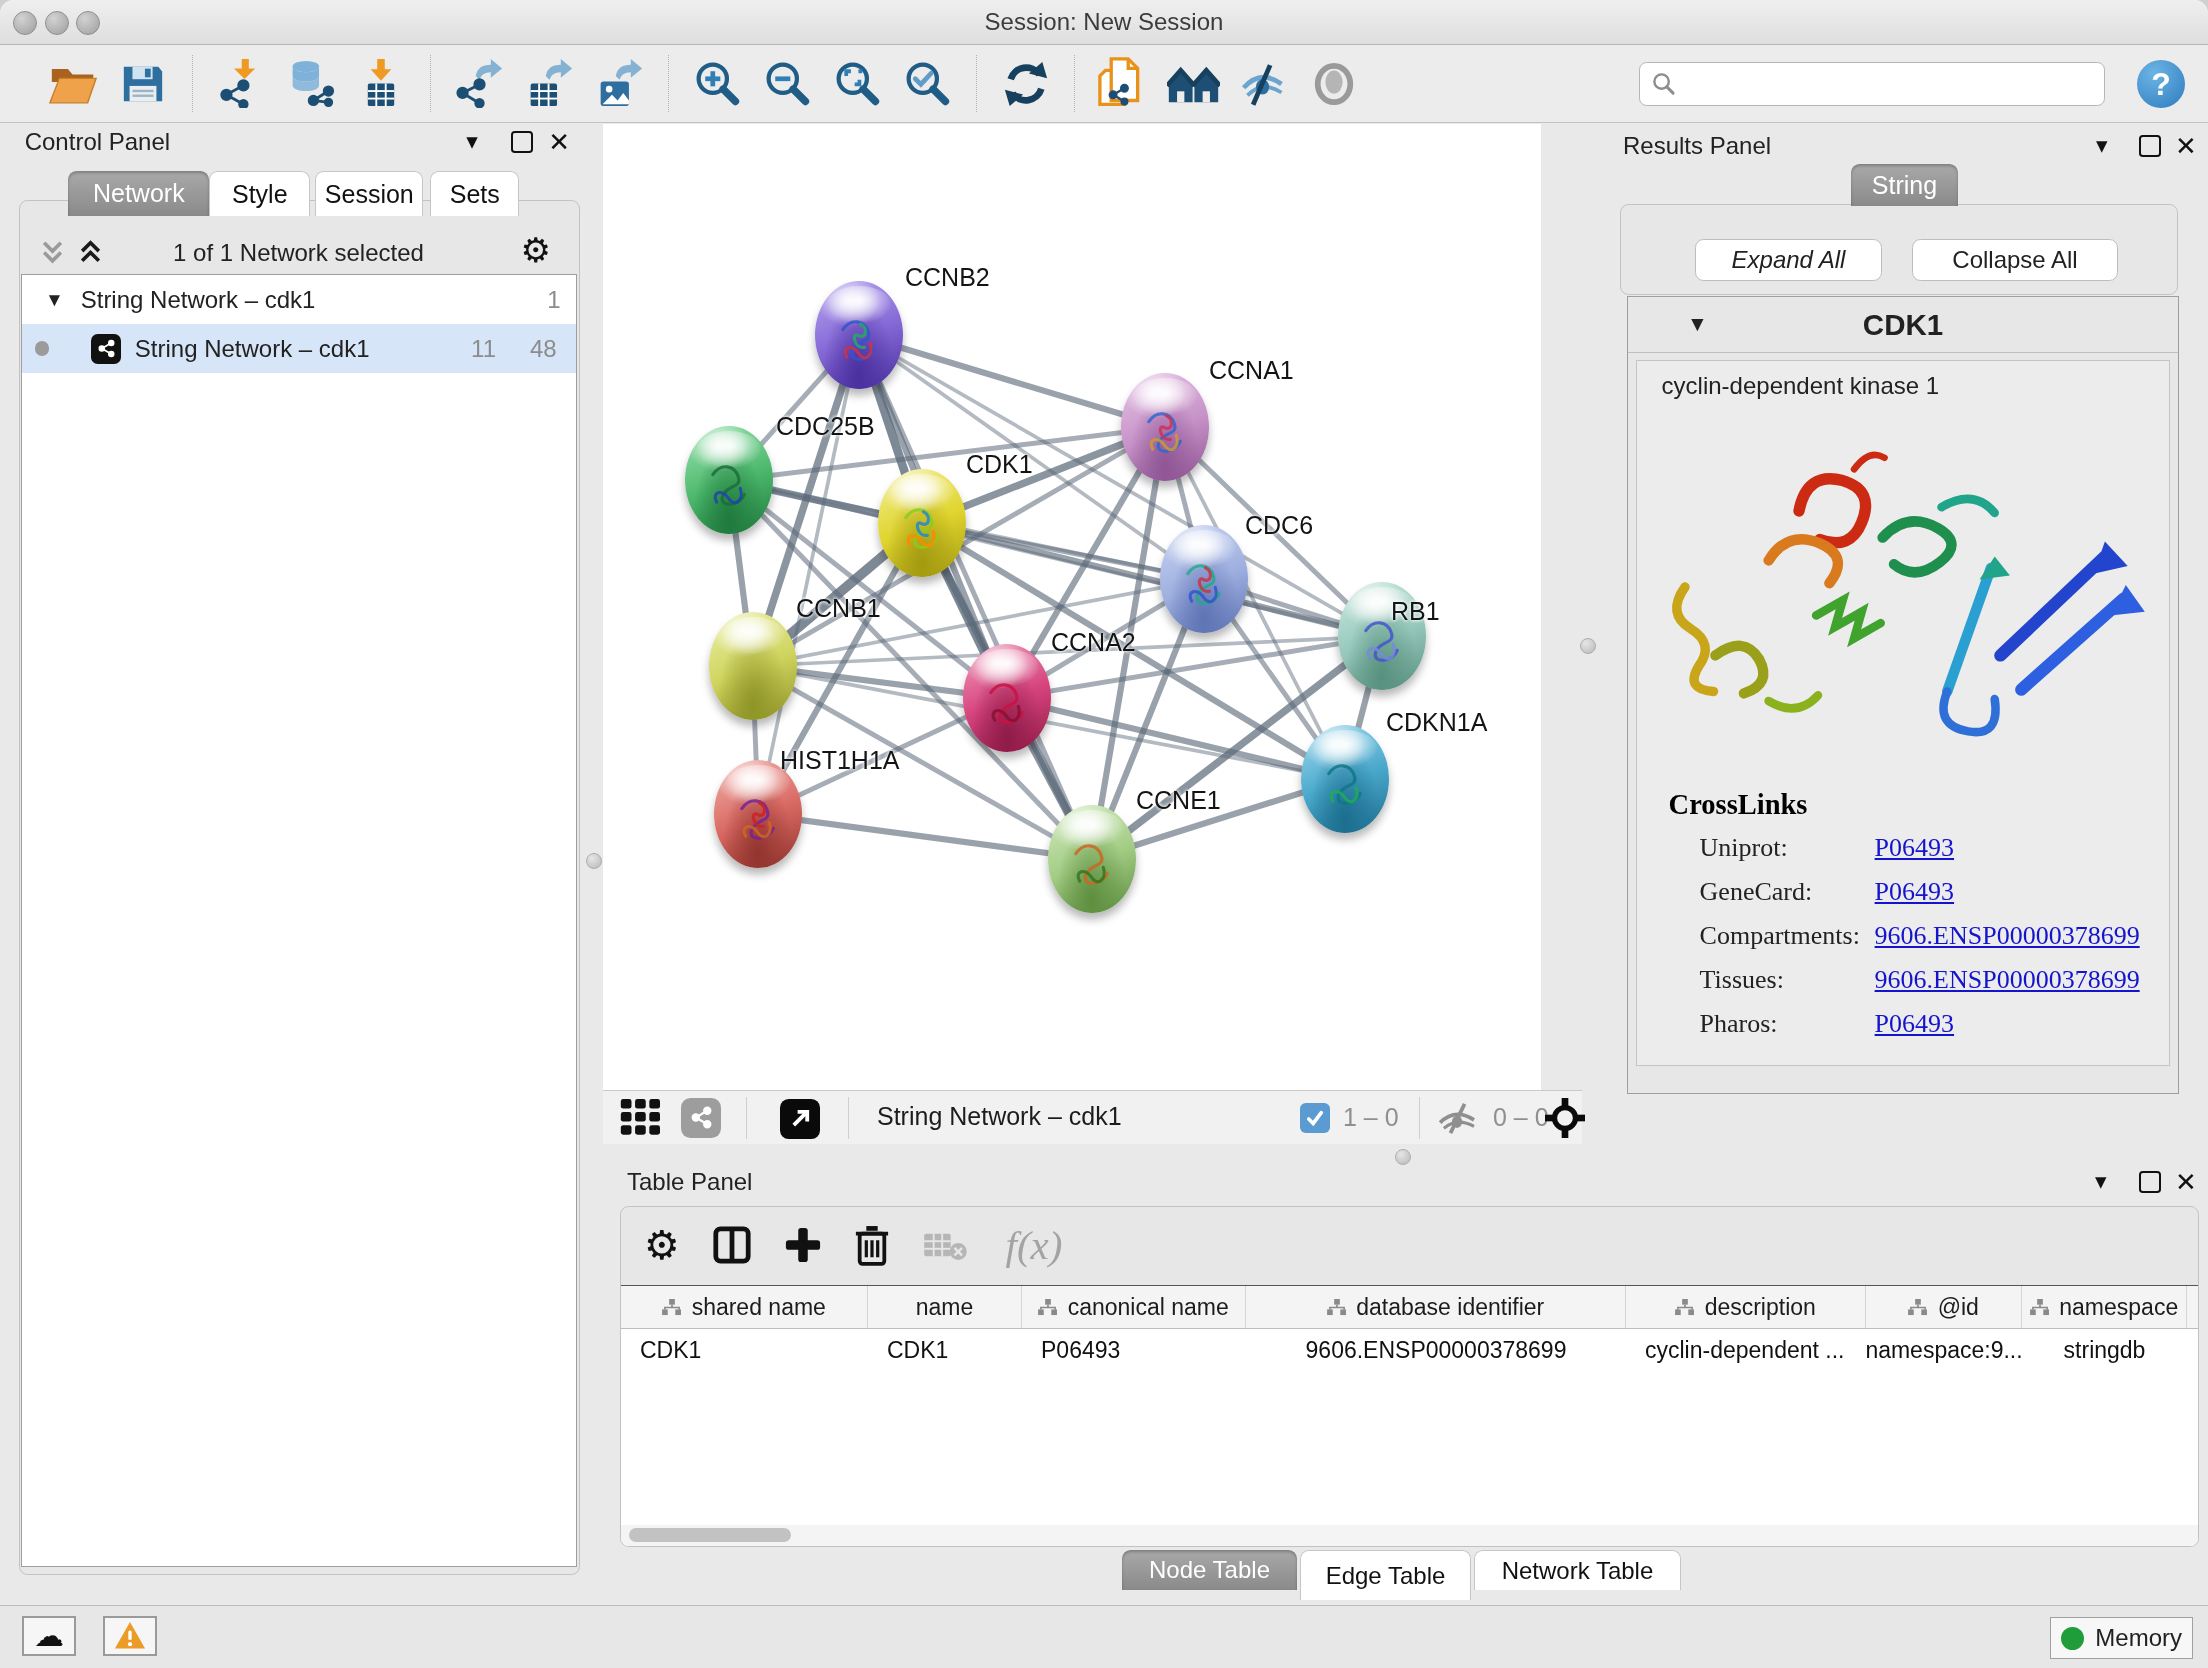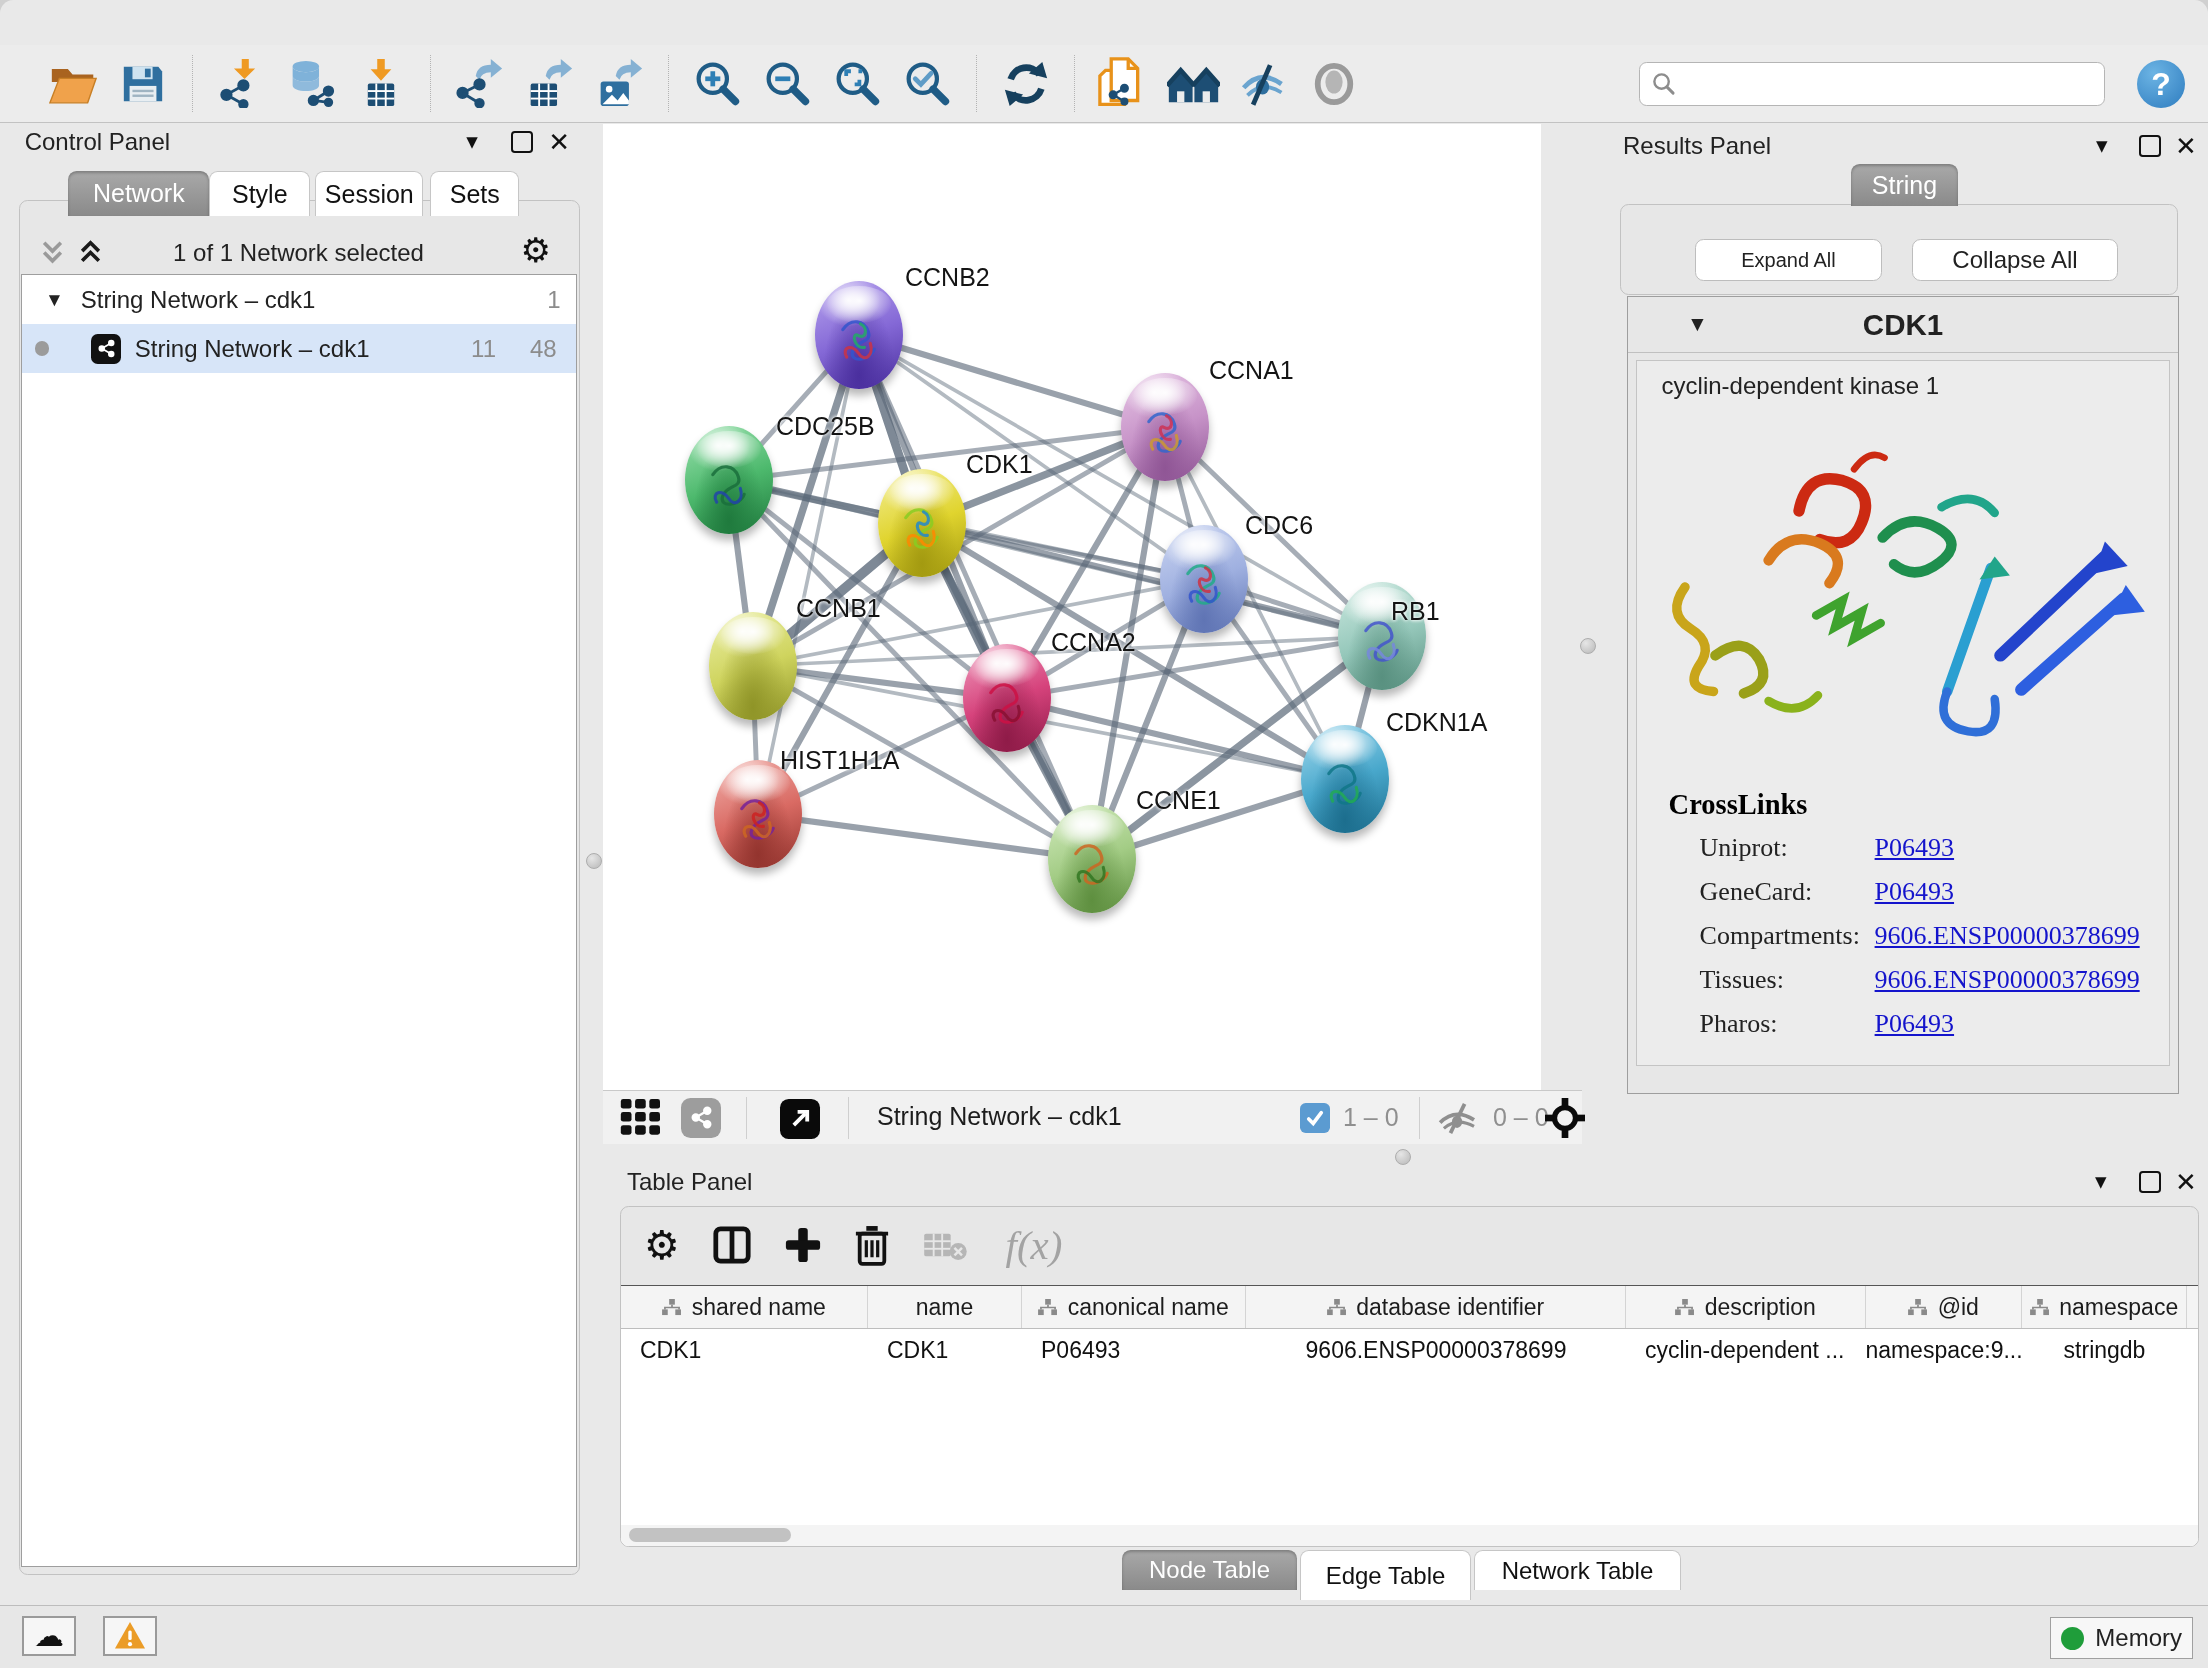--- a/index.html
+++ b/index.html
@@ -71,20 +71,26 @@
   .membtn{position:absolute;right:15px;top:11.4px;width:141px;height:40px;background:#f7f7f7;border:1px solid #a0a0a0;
      display:flex;align-items:center;justify-content:center;gap:11.4px;font-size:24px;}
   .memdot{width:23px;height:23px;border-radius:50%;background:#1f9d3a;}
   .glyph{line-height:1;}
 </style>
 </head>
 <body>
 
 <div id="root">
 
+  <div class="titlebar">
+    <span class="traffic" style="left:13.3px"></span>
+    <span class="traffic" style="left:45px"></span>
+    <span class="traffic" style="left:76px"></span>
+    <div class="wintitle">Session: New Session</div>
+  </div>
 
   <div class="toolbar">
     <div class="tbtn">
       <svg width="49" height="46" viewBox="0 0 52 48">
         <path fill="#a9631f" d="M3 8h17l5 6h22v8H3z"></path>
         <path fill="#f0a24b" stroke="#c87f25" stroke-width="1.5" d="M1 44 L11 18 H50 L41 44 Z"></path>
       </svg>
     </div>
     <div class="tbtn">
       <svg width="46" height="46" viewBox="0 0 48 48">
@@ -529,21 +535,21 @@
   <div class="splitdot" style="left:1395px;top:1149px;"></div>
 
   <div class="abs" style="left:1582px;top:124px;width:627px;height:989px;">
     <div class="abs ptitle" style="left:41px;top:7.6px;">Results Panel</div>
     <div class="abs pcaret" style="left:514px;top:9.5px;">▾</div>
     <div class="abs pfloat" style="left:557px;top:10.5px;"></div>
     <div class="abs pclose" style="left:593px;top:8.6px;">✕</div>
 
     <div class="abs sunkbox" style="left:38px;top:80px;width:556px;height:89px;">
       <div class="abs" style="left:74px;top:34px;width:185px;height:40px;background:#fff;border:1px solid #bdbdbd;border-radius:8.6px;
-           display:flex;align-items:center;justify-content:center;font-size:20px;">
+           display:flex;align-items:center;justify-content:center;font-size:24px;font-style:italic;">
         <span>Expand All</span>
         </div>
       <div class="abs" style="left:291px;top:34px;width:204px;height:40px;background:#fff;border:1px solid #bdbdbd;border-radius:8.6px;
            display:flex;align-items:center;justify-content:center;font-size:24px;">
         <span>Collapse All</span>
         </div>
     </div>
 
     <div class="abs tab active" style="left:269px;top:40px;width:107px;height:42px;z-index:2;">
       <span>String</span>

